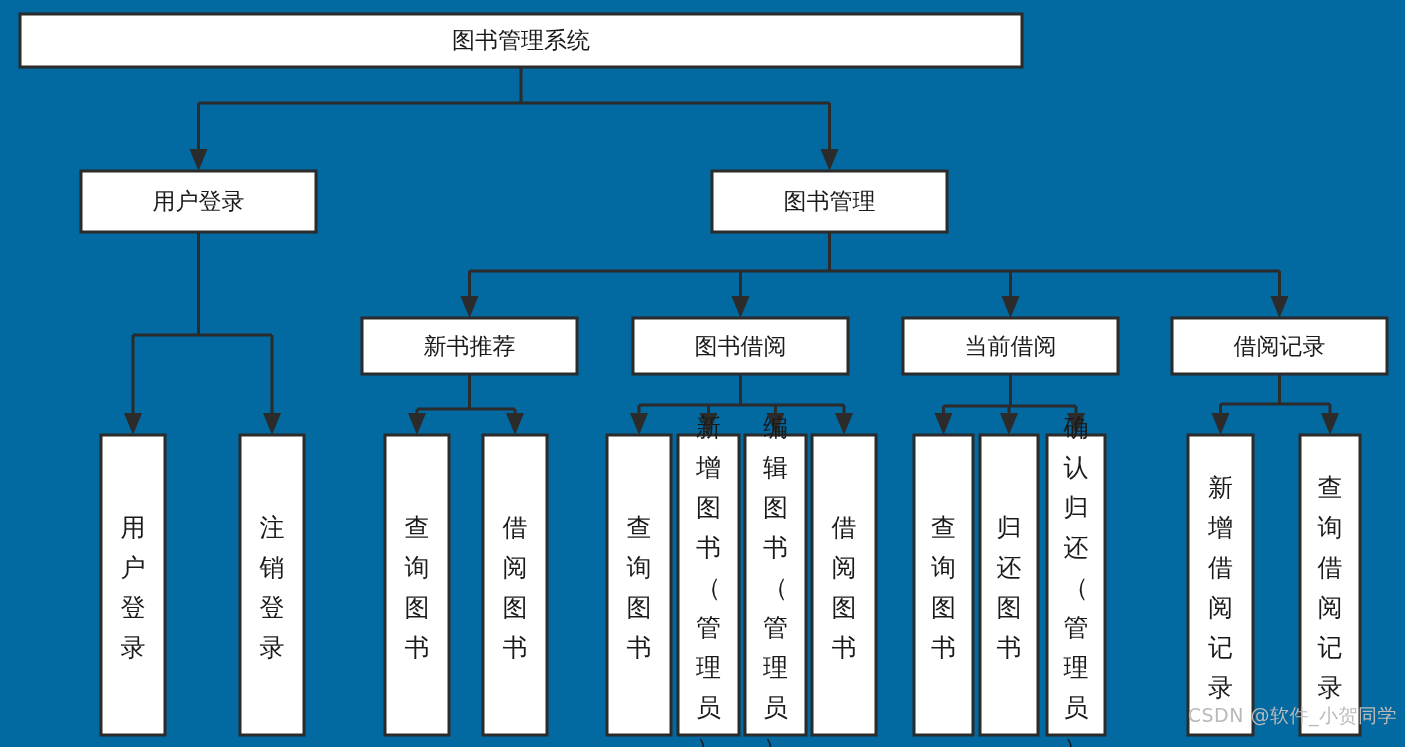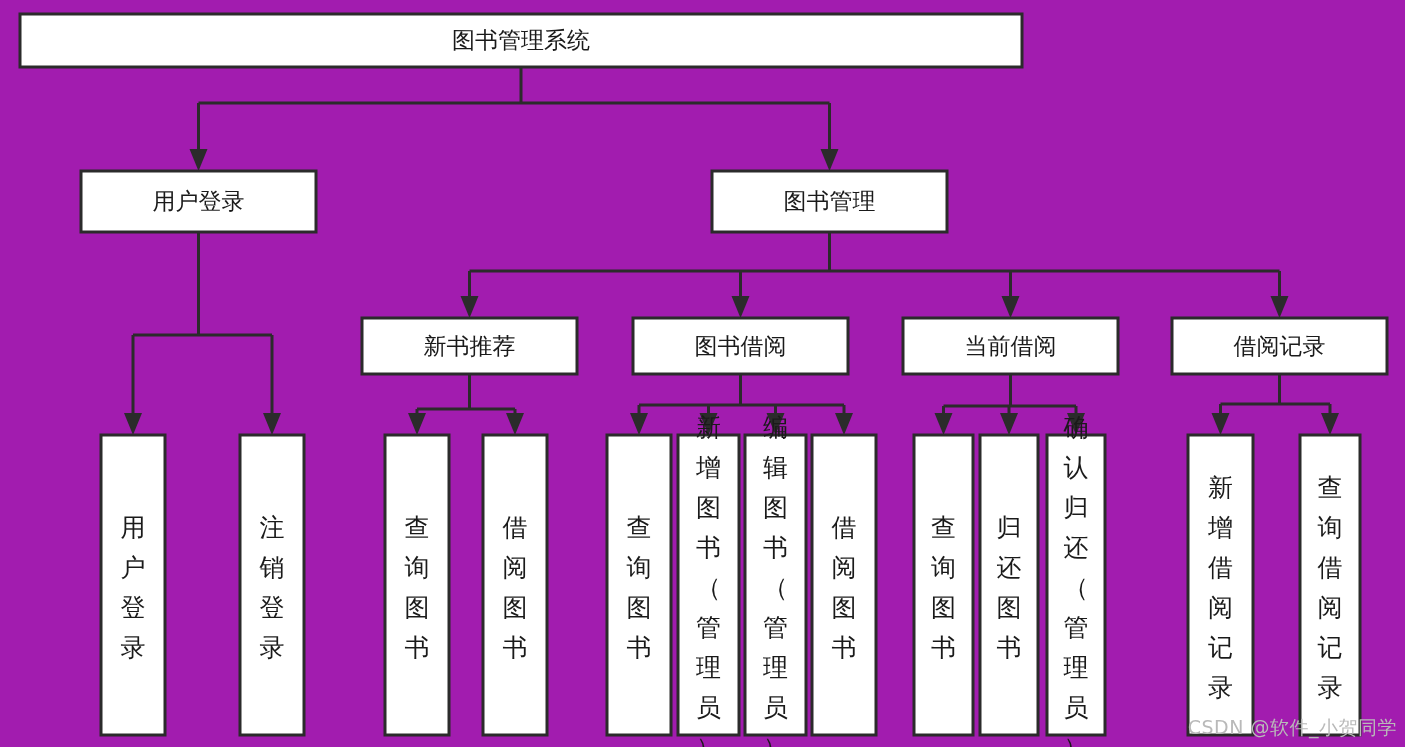--- a/index.html
+++ b/index.html
@@ -1,35 +1,35 @@
 <!DOCTYPE html>
 <html><head>
 <meta charset="utf-8">
 <style>
   html,body{margin:0;padding:0;background:#ffffff;}
   body{
     font-family:"DejaVu Sans","Liberation Sans",sans-serif;
     width:1405px;height:747px;overflow:hidden;
   }
-  #stage{position:relative;width:1405px;height:747px;background:#a21caf;}
+  #stage{position:relative;width:1405px;height:747px;background:#0369a1;}
   svg#diagram{position:absolute;inset:0;width:1405px;height:747px;display:block;}
   .node-rect{fill:#ffffff;stroke:#2b2b2b;stroke-width:3;}
   .edge{stroke:#2b2b2b;stroke-width:3;fill:none;stroke-linecap:butt;}
   .arrow-head{fill:#2b2b2b;stroke:none;}
   .node-label{
     font-family:"DejaVu Sans","Liberation Sans",sans-serif;
     fill:#1a1a1a;font-size:23px;
     text-anchor:middle;dominant-baseline:middle;
   }
   .node-label-vert{
     font-family:"DejaVu Sans","Liberation Sans",sans-serif;
     fill:#1a1a1a;font-size:25px;text-anchor:middle;
   }
   .watermark{
-    position:absolute;right:8px;bottom:6px;
+    position:absolute;right:8px;bottom:18px;
     font-family:"DejaVu Sans","Liberation Sans",sans-serif;
     font-size:19px;color:#b9b9b9;letter-spacing:.5px;
     white-space:nowrap;pointer-events:none;user-select:none;margin-top:25px;
   }
 </style>
 </head>
 <body>
 
 <div id="stage">
 

